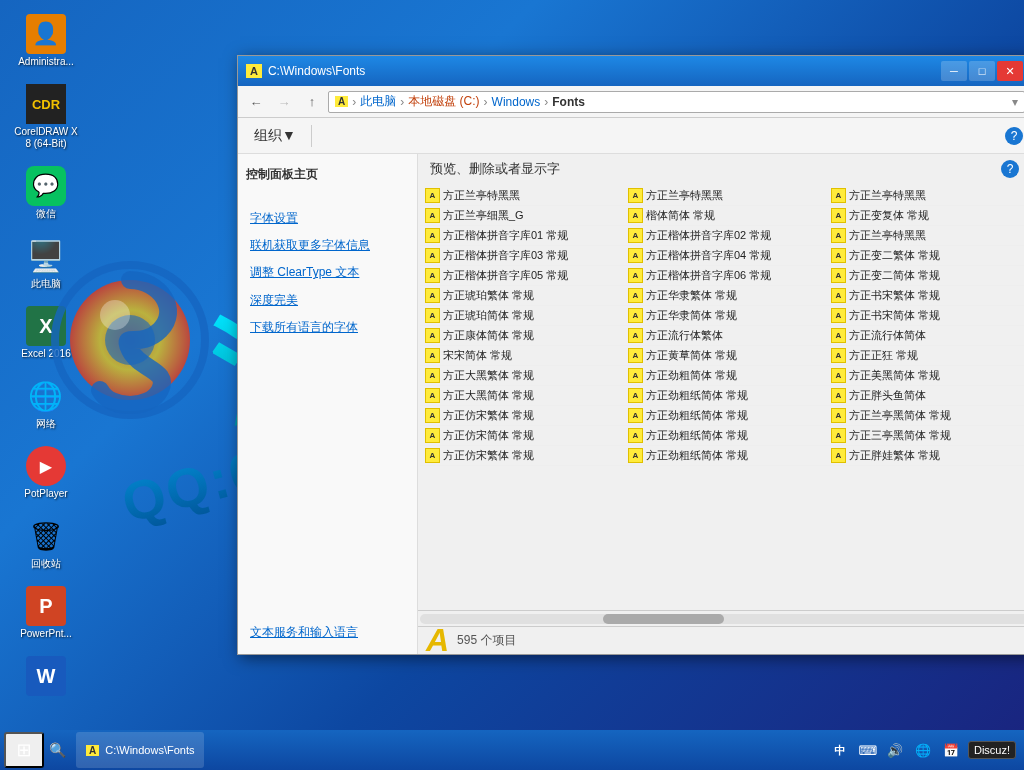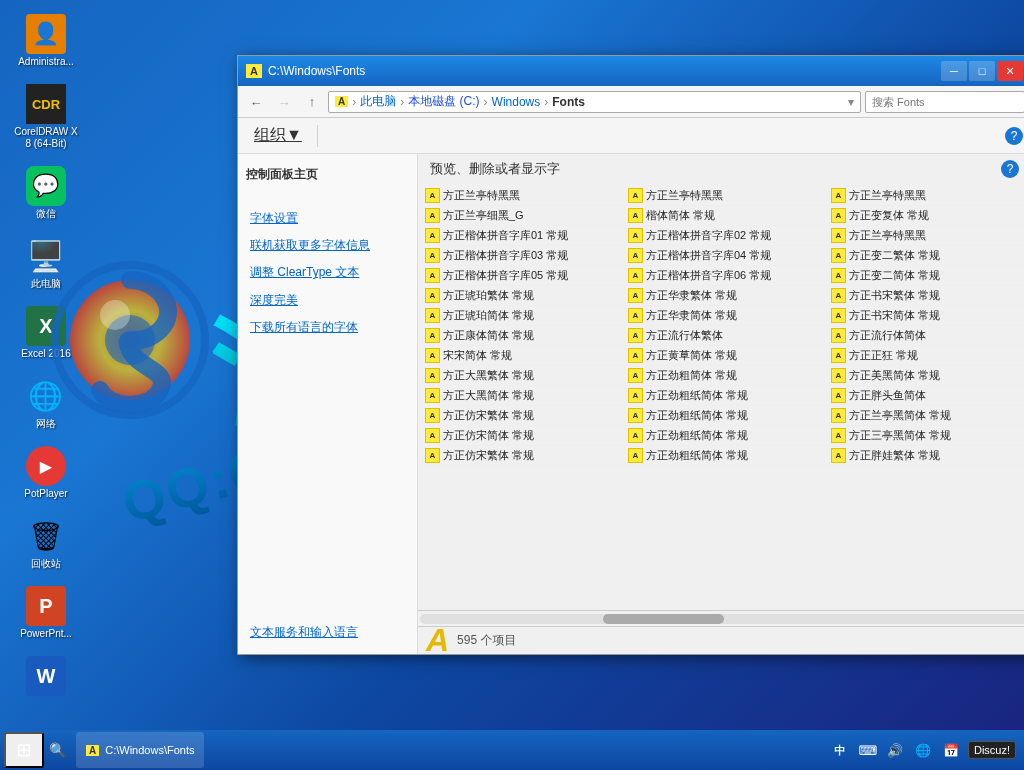--- a/index.html
+++ b/index.html
@@ -219,24 +219,23 @@
     }
 
     .toolbar-btn {
       display: flex;
       align-items: center;
       gap: 3px;
       padding: 3px 8px;
       border: none;
       background: transparent;
       cursor: pointer;
-      font-size: 16px;
+      font-size: 14px;
       border-radius: 3px;
       color: #333;
-      text-decoration: underline;
     }
 
     .toolbar-sep {
       width: 1px;
       height: 22px;
       background: #ccc;
       margin: 0 3px;
     }
 
     .toolbar-spacer { flex: 1; }
@@ -597,28 +596,27 @@
 
     <div class="address-bar">
       <button class="nav-btn">←</button>
       <button class="nav-btn" disabled="">→</button>
       <button class="nav-btn">↑</button>
       <div class="address-path">
         <span style="background:#ffeb3b; color:#333; padding:0 3px; font-size:10px; font-weight:bold;">A</span>
         <span class="path-sep">›</span>
         <span style="color:#0066cc;">此电脑</span>
         <span class="path-sep">›</span>
-        <span style="color:#1d4ed8;">本地磁盘 (C:)</span>
+        <span style="color:#c2410c;">本地磁盘 (C:)</span>
         <span class="path-sep">›</span>
         <span style="color:#0066cc;">Windows</span>
         <span class="path-sep">›</span>
         <span style="font-weight:bold;">Fonts</span>
         <span class="path-sep" style="margin-left:auto;">▾</span>
       </div>
-      <input class="address-search" type="text" placeholder="搜索 Fonts" style="">
     </div>
 
     <div class="toolbar">
       <button class="toolbar-btn">
         <span>组织▼</span>
       </button>
       <div class="toolbar-sep"></div>
       <div class="toolbar-spacer"></div>
       <div class="font-question">?</div>
     </div>

